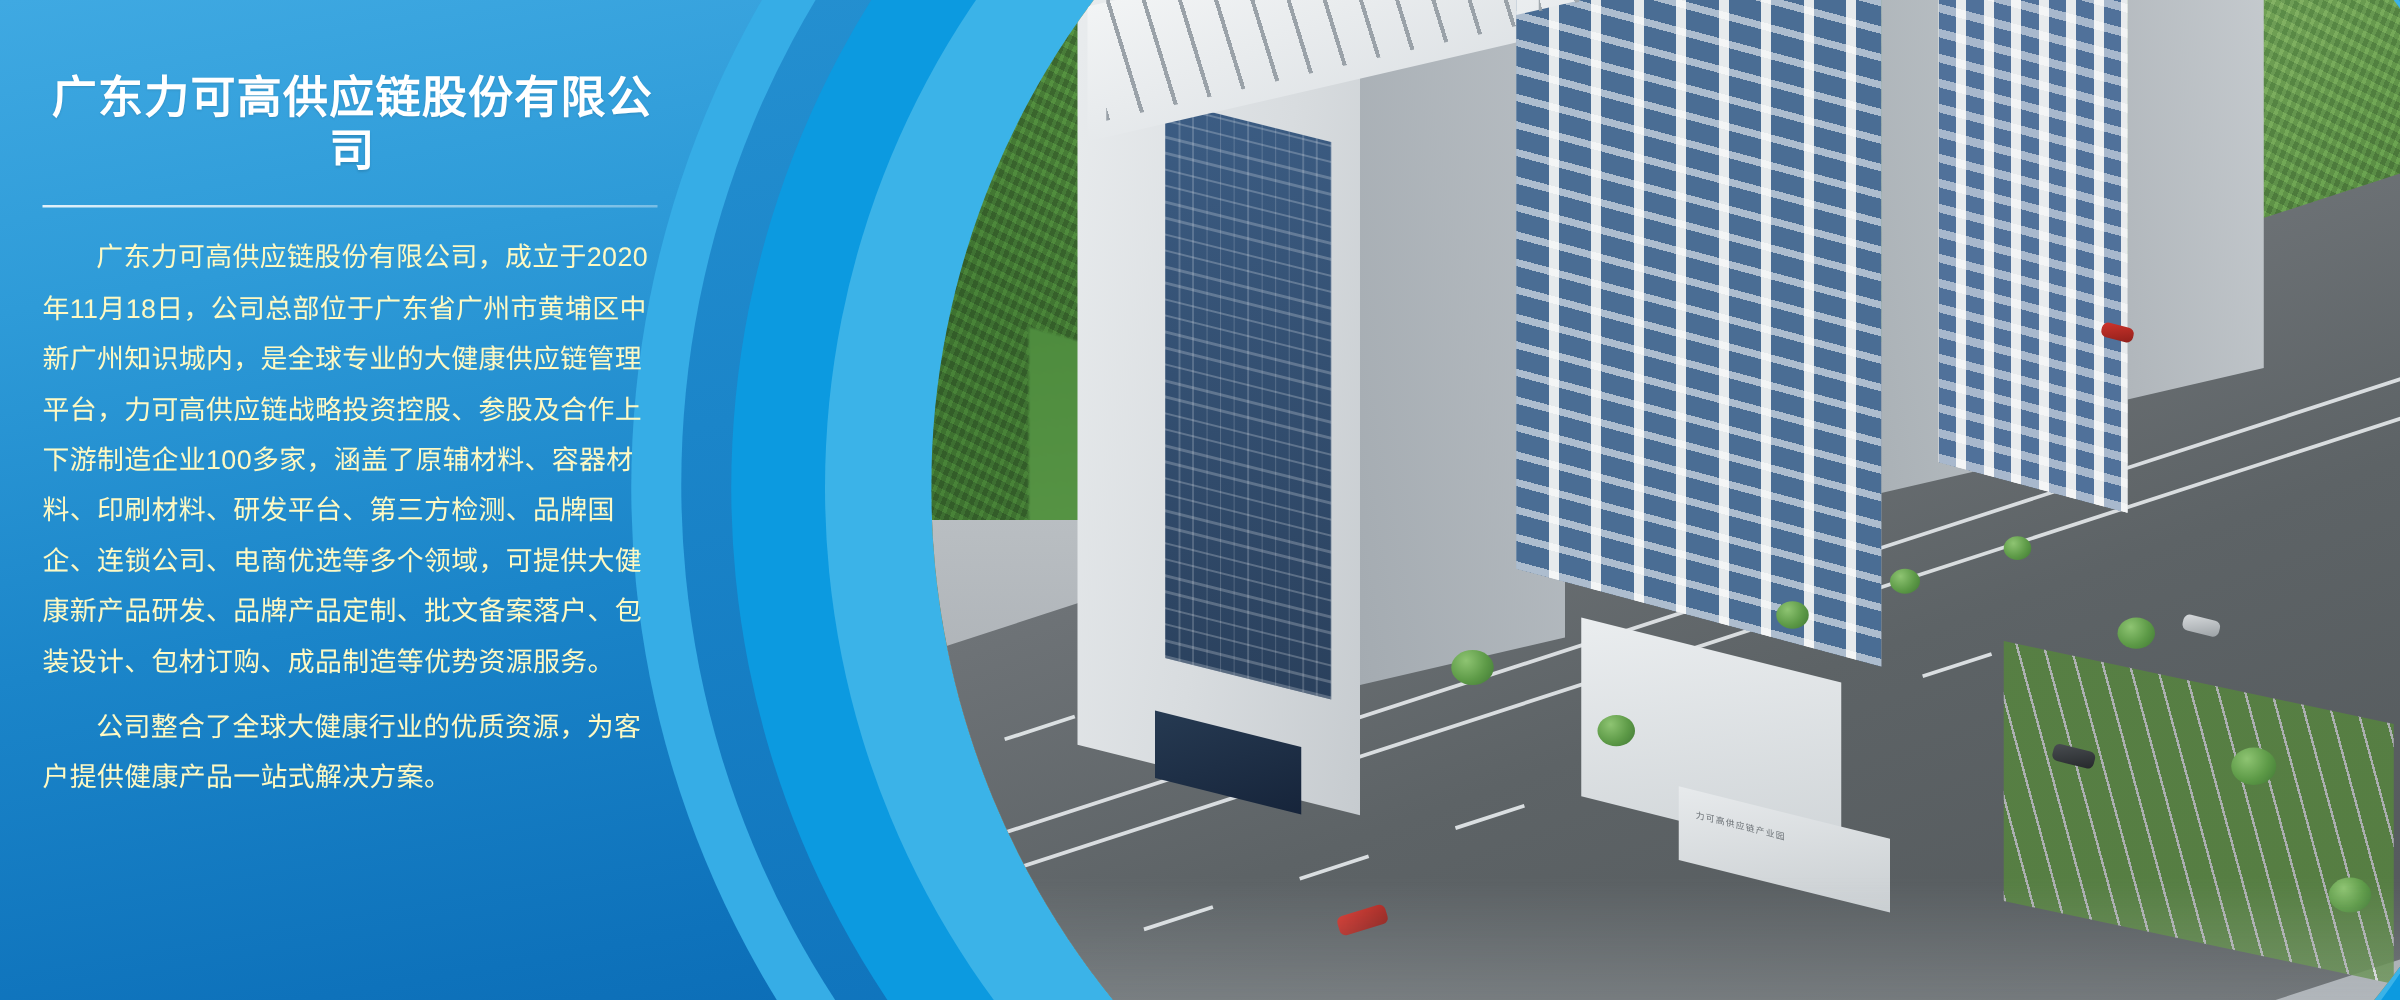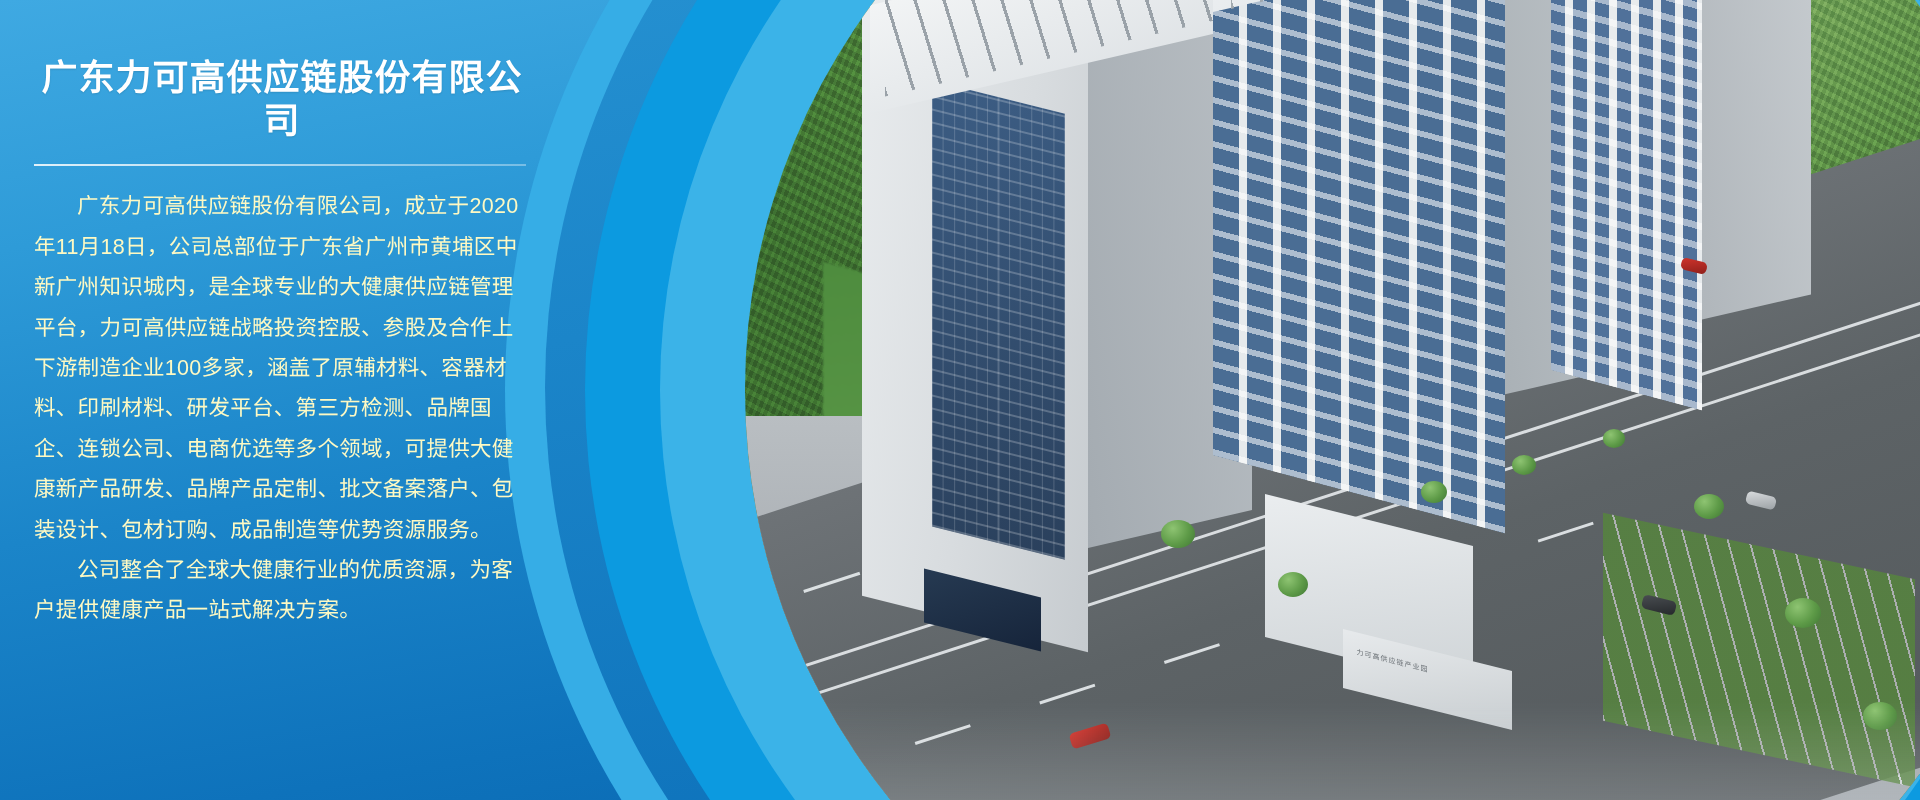--- a/index.html
+++ b/index.html
@@ -252,21 +252,21 @@
   .divider{
     margin-top:22px; width:100%; height:2px;
     background:linear-gradient(90deg, rgba(255,255,255,.85), rgba(255,255,255,.35));
   }
   .body{
     margin-top:20px;
     font-size:21.5px; line-height:1.88; color:#fef9c3;
     letter-spacing:.3px;
   }
   .body p{ text-indent:2em; }
-  .body p + p{ margin-top:0; }
+  .body p + p{ margin-top:12px; }
 </style>
 </head>
 <body>
 
 <div class="stage">
 
   <div class="bg-base"></div>
 
   <div class="arcs">
     <div class="arc arc-a"></div>

